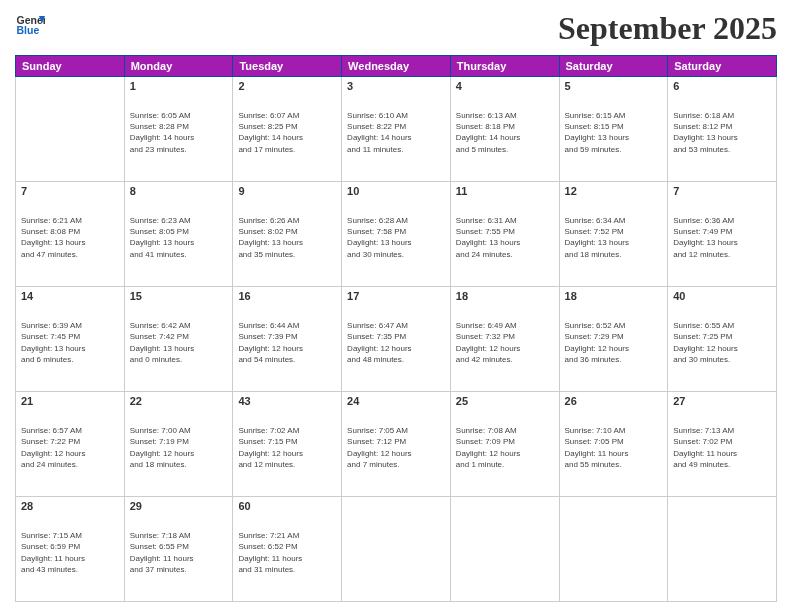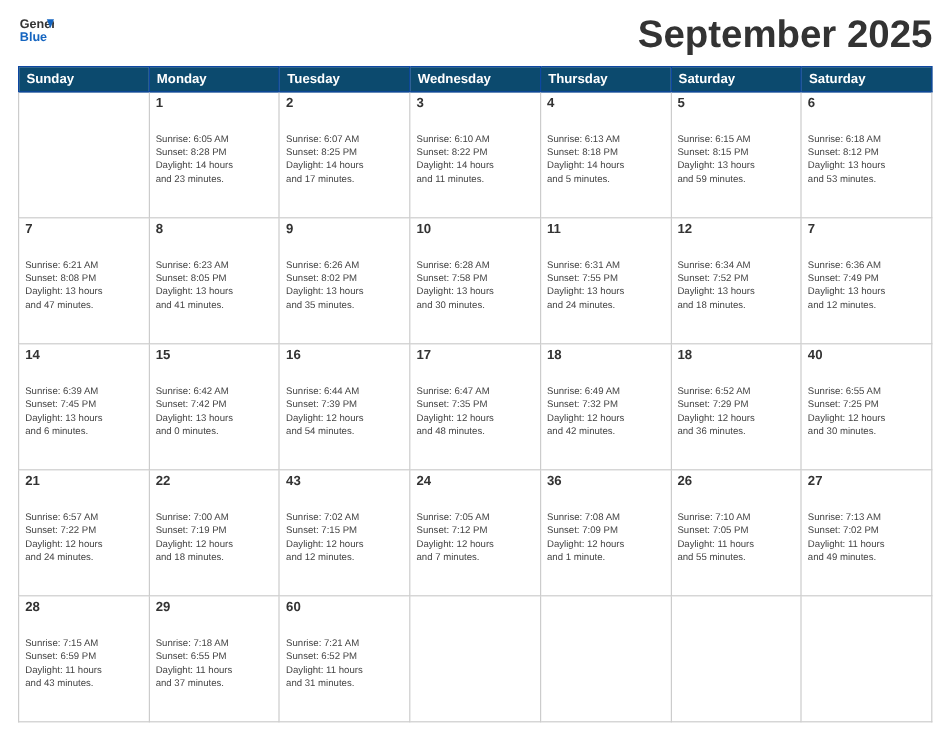--- a/index.html
+++ b/index.html
@@ -27,37 +27,38 @@
       display: flex;
       align-items: center;
       gap: 4px;
     }
     .logo-icon {
       width: 30px;
       height: 30px;
     }
     .title-area {
       text-align: right;
+      font-family: Liberation Serif, serif;
     }
     .month-title {
       font-size: 32px;
       font-weight: bold;
       color: #333;
     }
     .location {
       font-size: 14px;
       color: #555;
     }
     .calendar-table {
       width: 100%;
       border-collapse: collapse;
       flex: 1;
     }
     .calendar-table th {
-      background: #0c4a6e;
+      background: #a21caf;
       color: #fff;
       font-size: 11px;
       font-weight: bold;
       text-align: left;
       padding: 4px 6px;
       border: 1px solid #0d47a1;
     }
     .calendar-table td {
       vertical-align: top;
       border: 1px solid #ccc;
@@ -214,21 +215,21 @@
           </td>
           <td>
             <span class="day-number">43</span>
             <div class="day-info">Sunrise: 7:02 AM<br>Sunset: 7:15 PM<br>Daylight: 12 hours<br>and 12 minutes.</div>
           </td>
           <td>
             <span class="day-number">24</span>
             <div class="day-info">Sunrise: 7:05 AM<br>Sunset: 7:12 PM<br>Daylight: 12 hours<br>and 7 minutes.</div>
           </td>
           <td>
-            <span class="day-number">36</span>
+            <span class="day-number">25</span>
             <div class="day-info">Sunrise: 7:08 AM<br>Sunset: 7:09 PM<br>Daylight: 12 hours<br>and 1 minute.</div>
           </td>
           <td>
             <span class="day-number">26</span>
             <div class="day-info">Sunrise: 7:10 AM<br>Sunset: 7:05 PM<br>Daylight: 11 hours<br>and 55 minutes.</div>
           </td>
           <td>
             <span class="day-number">27</span>
             <div class="day-info">Sunrise: 7:13 AM<br>Sunset: 7:02 PM<br>Daylight: 11 hours<br>and 49 minutes.</div>
           </td>

